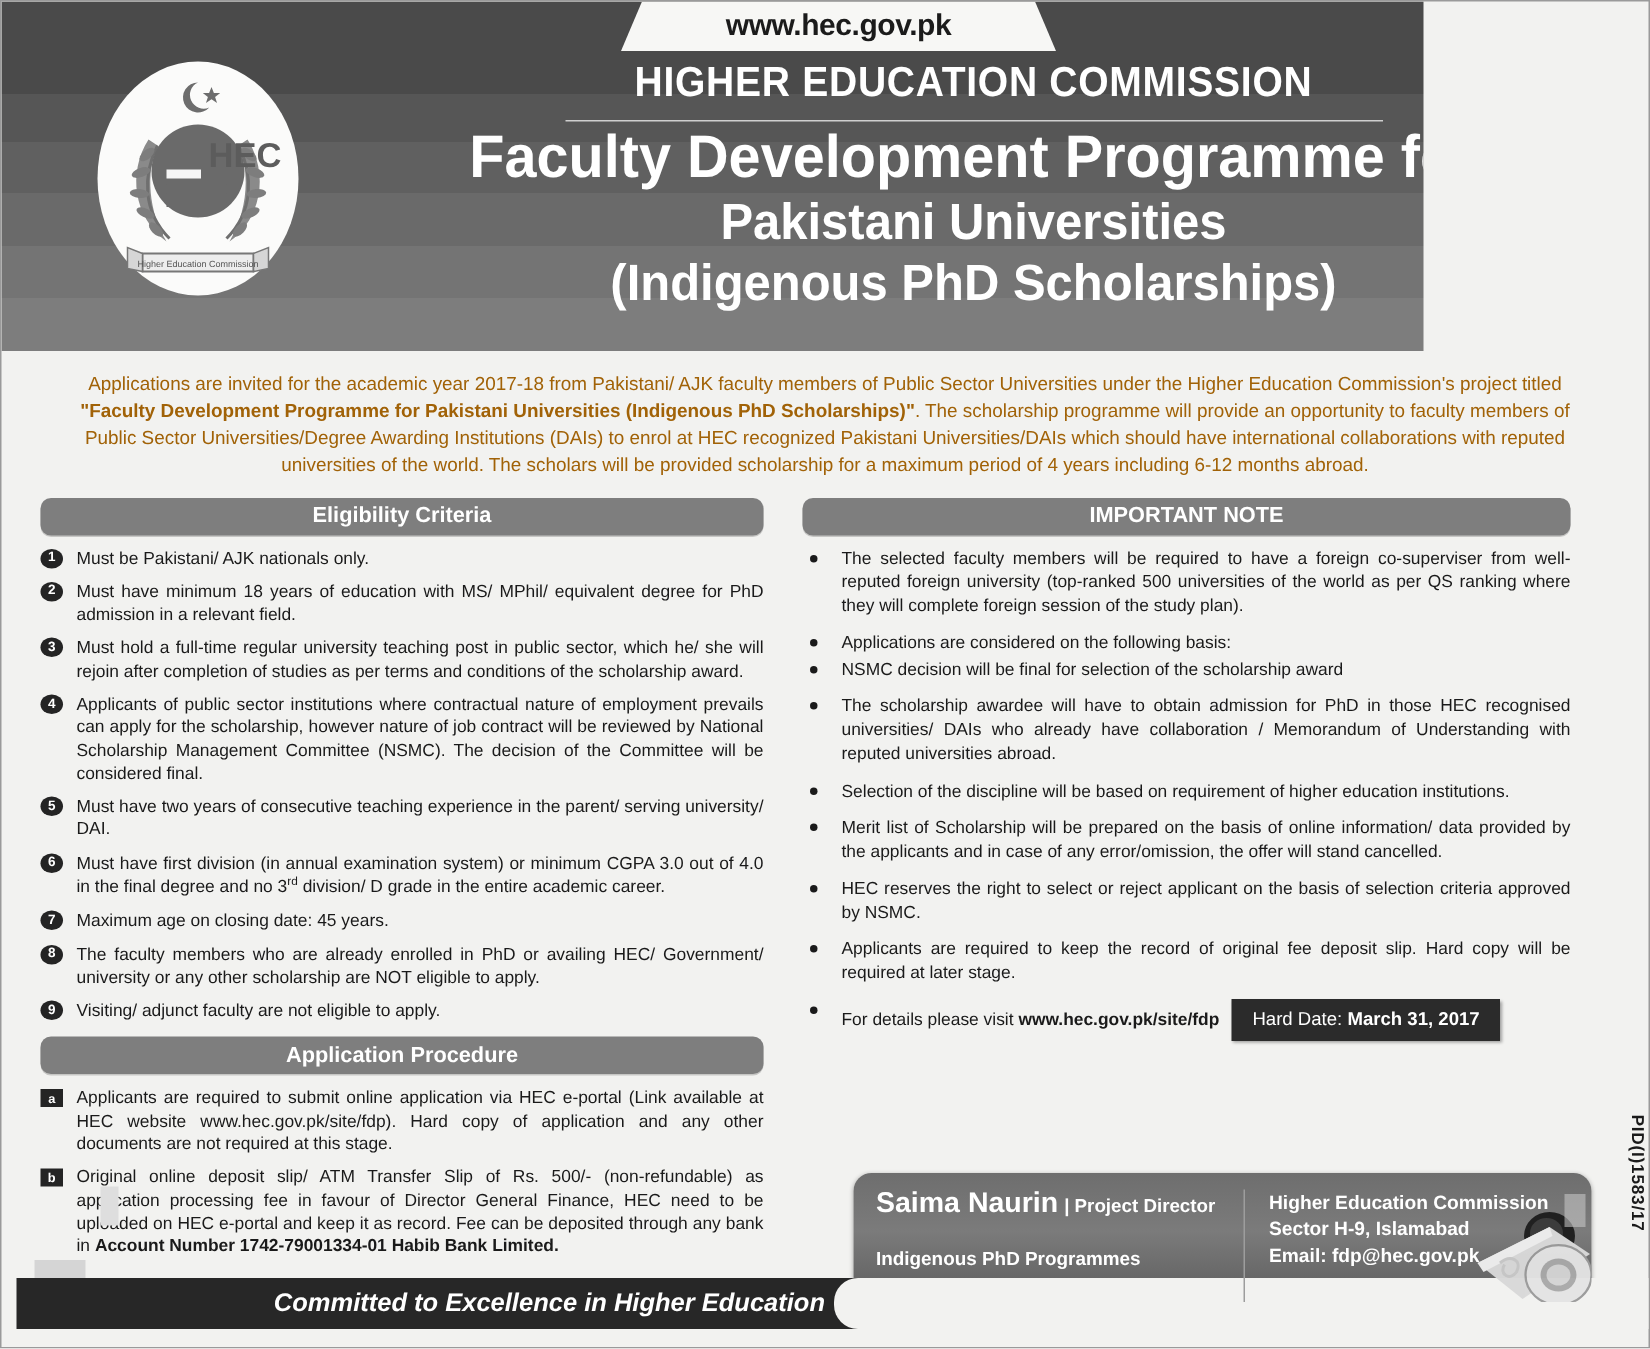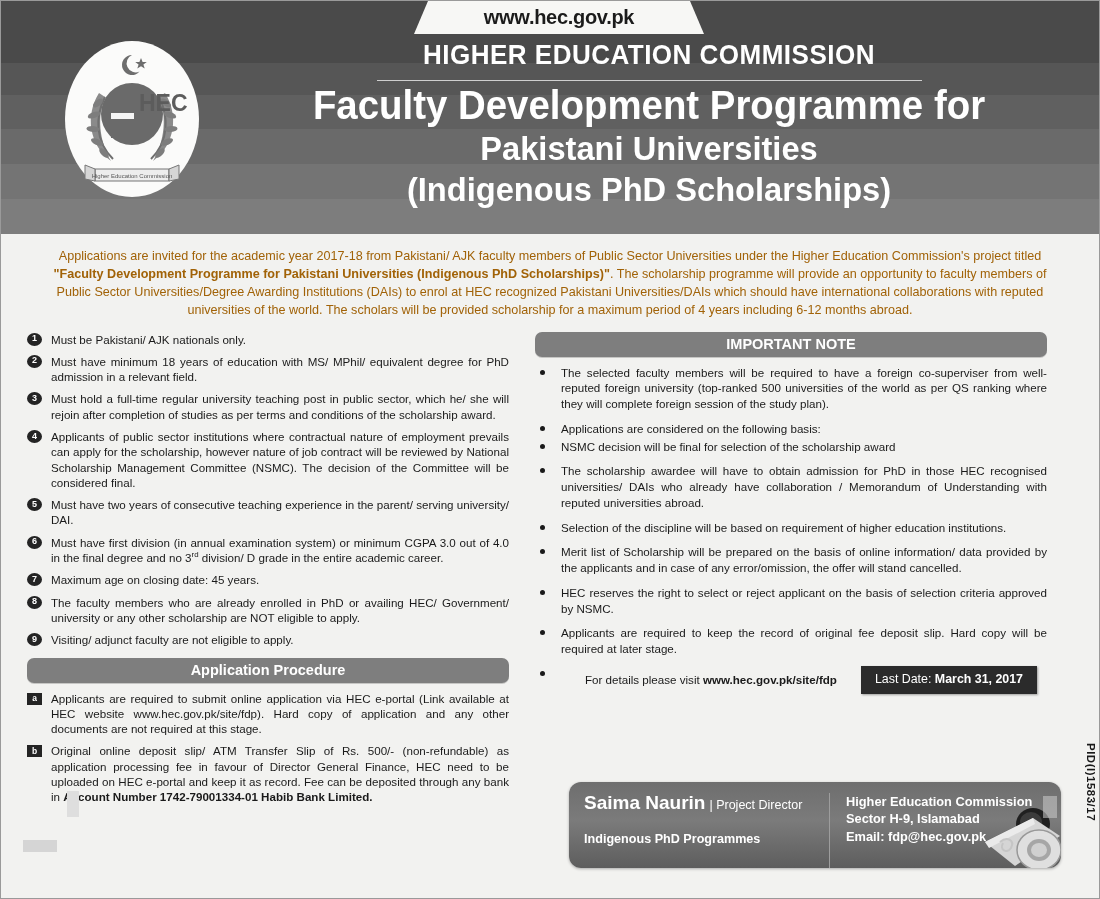--- a/index.html
+++ b/index.html
@@ -14,21 +14,21 @@
     position: relative;
     width: 1100px; height: 899px;
     background: #f2f2f0;
     border: 1px solid #9a9a9a;
     overflow: hidden;
   }
 
   
   .header {
     position: relative;
-    width: 1100px; height: 233px;
+    width: 948px; height: 233px;
     background: linear-gradient(to bottom,
         #4a4a4a 0px, #4a4a4a 62px,
         #565656 62px, #565656 94px,
         #606060 94px, #606060 128px,
         #6a6a6a 128px, #6a6a6a 163px,
         #747474 163px, #747474 198px,
         #7d7d7d 198px, #7d7d7d 233px);
     overflow: hidden;
     padding-left: 28px;
   }
@@ -174,21 +174,21 @@
   .sq {
     flex: 0 0 22px; position: relative; margin-top: 3px;
   }
   .sq::before {
     content: "";
     position: absolute; left: 2px; top: 0;
     width: 5px; height: 5px; background: #2a2a2a;
   }
 
   .lastline {
-    display: flex; align-items: center; gap: 24px; margin-left: 24px;
+    display: flex; align-items: center; gap: 8px;
   }
   .lastdate-box {
     background: #2b2b2b;
     color: #ffffff;
     font-size: 12.4px;
     padding: 5px 14px 6px 14px;
     white-space: nowrap;
     box-shadow: 1px 1px 2px rgba(0,0,0,0.35);
   }
   .lastdate-box b { font-weight: bold; }
@@ -206,21 +206,21 @@
   .contact-inner {
     display: flex; padding: 11px 0 0 15px; position: relative; z-index: 2;
   }
   .cc-left { width: 246px; border-right: 1px solid #9d9d9d; padding-right: 10px; }
   .cc-right { padding-left: 16px; }
   .cc-name {
     font-size: 19px; font-weight: bold; color: #ffffff; line-height: 1.05;
     display: inline-block;
   }
   .cc-role {
-    font-size: 12.5px; font-weight: normal; color: #ffffff;
+    font-size: 12.5px; font-weight: bold; color: #ffffff;
     display: inline-block; margin-left: 4px;
   }
   .cc-sub {
     font-size: 12.6px; font-weight: bold; color: #ffffff;
     line-height: 1.42; margin-top: 18px;
   }
   .cc-r-line {
     font-size: 12.8px; font-weight: bold; color: #ffffff; line-height: 1.36;
   }
   .scroll-img {
@@ -332,20 +332,23 @@
   </div>
 
   <p class="intro">
     <span>Applications are invited for the academic year 2017-18 from Pakistani/ AJK faculty members of Public Sector Universities under the Higher Education Commission's project titled </span><b>"Faculty Development Programme for Pakistani Universities (Indigenous PhD Scholarships)"</b><span>. The scholarship programme will  provide an opportunity to faculty members of Public Sector Universities/Degree Awarding Institutions (DAIs) to enrol at HEC recognized Pakistani Universities/DAIs which should have international collaborations with reputed universities of the world. The scholars will be provided scholarship for a maximum period of 4 years including 6-12 months abroad.</span>
   </p>
 
   <div class="cols">
 
     <div class="col-left">
 
+      <div class="section-bar">
+        <span>Eligibility Criteria</span>
+      </div>
 
       <ul class="numlist">
         <li>
           <span class="marker-circle">1</span>
           <span class="li-text">Must be Pakistani/ AJK nationals only.</span>
         </li>
         <li>
           <span class="marker-circle">2</span>
           <span class="li-text">Must have minimum 18 years of education with MS/ MPhil/ equivalent degree for PhD admission in a relevant field.</span>
         </li>
@@ -434,21 +437,21 @@
         </li>
         <li>
           <span class="dot"></span>
           <span class="li-text">Applicants are required to keep the record of original fee deposit slip. Hard copy will be required at later stage.</span>
         </li>
 
         <li>
           <span class="dot"></span>
           <span class="li-text lastline">
             <span><span>For details please visit </span><b>www.hec.gov.pk/site/fdp</b></span>
-            <span class="lastdate-box"><span>Last Date: </span><b>March 31, 2017</b></span>
+            <span class="lastdate-box"><span>Hard Date: </span><b>March 31, 2017</b></span>
           </span>
         </li>
       </ul>
     </div>
   </div>
 
   <div class="contact-card">
     <svg class="scroll-img" viewBox="0 0 150 84">
       <ellipse cx="118" cy="34" rx="17" ry="16" fill="#1d1d1d"></ellipse>
       <ellipse cx="116" cy="32" rx="11" ry="10" fill="#3a3a3a"></ellipse>
@@ -470,16 +473,20 @@
         <div class="cc-r-line">Higher Education Commission</div>
         <div class="cc-r-line">Sector H-9, Islamabad</div>
         <div class="cc-r-line">Email: fdp@hec.gov.pk</div>
       </div>
     </div>
   </div>
 
   <div class="grey-notch"></div>
   <div class="corner-sq"></div>
 
+  <div class="footer-bar">
+    <div class="footer-text">Committed to Excellence in Higher Education</div>
+    <div class="footer-white-cut"></div>
+  </div>
 
   <div class="pid">PID(I)1583/17</div>
 
 </div>
 
 </body></html>

